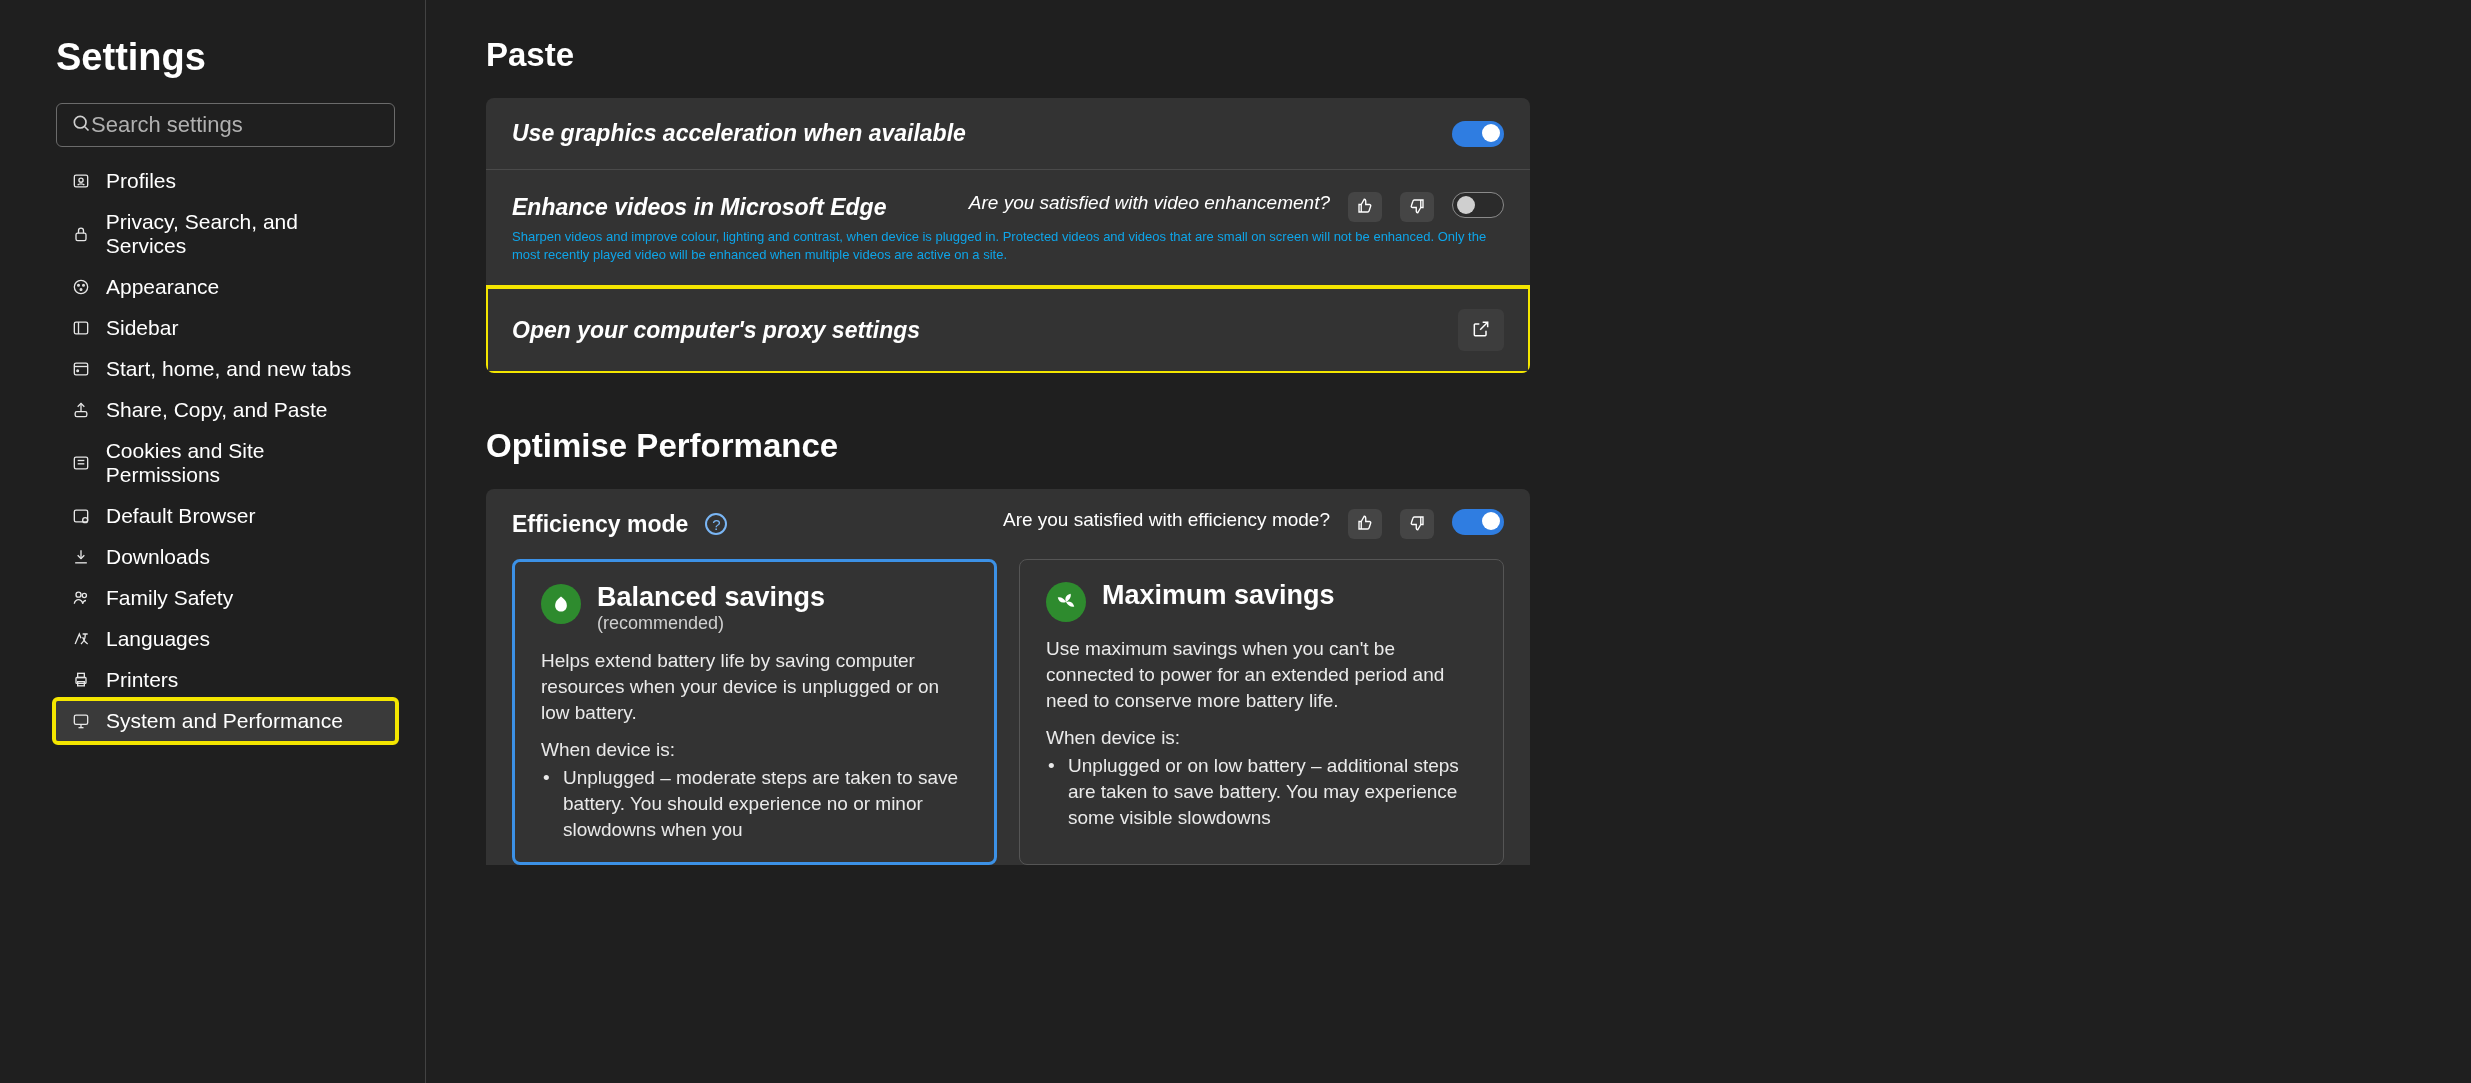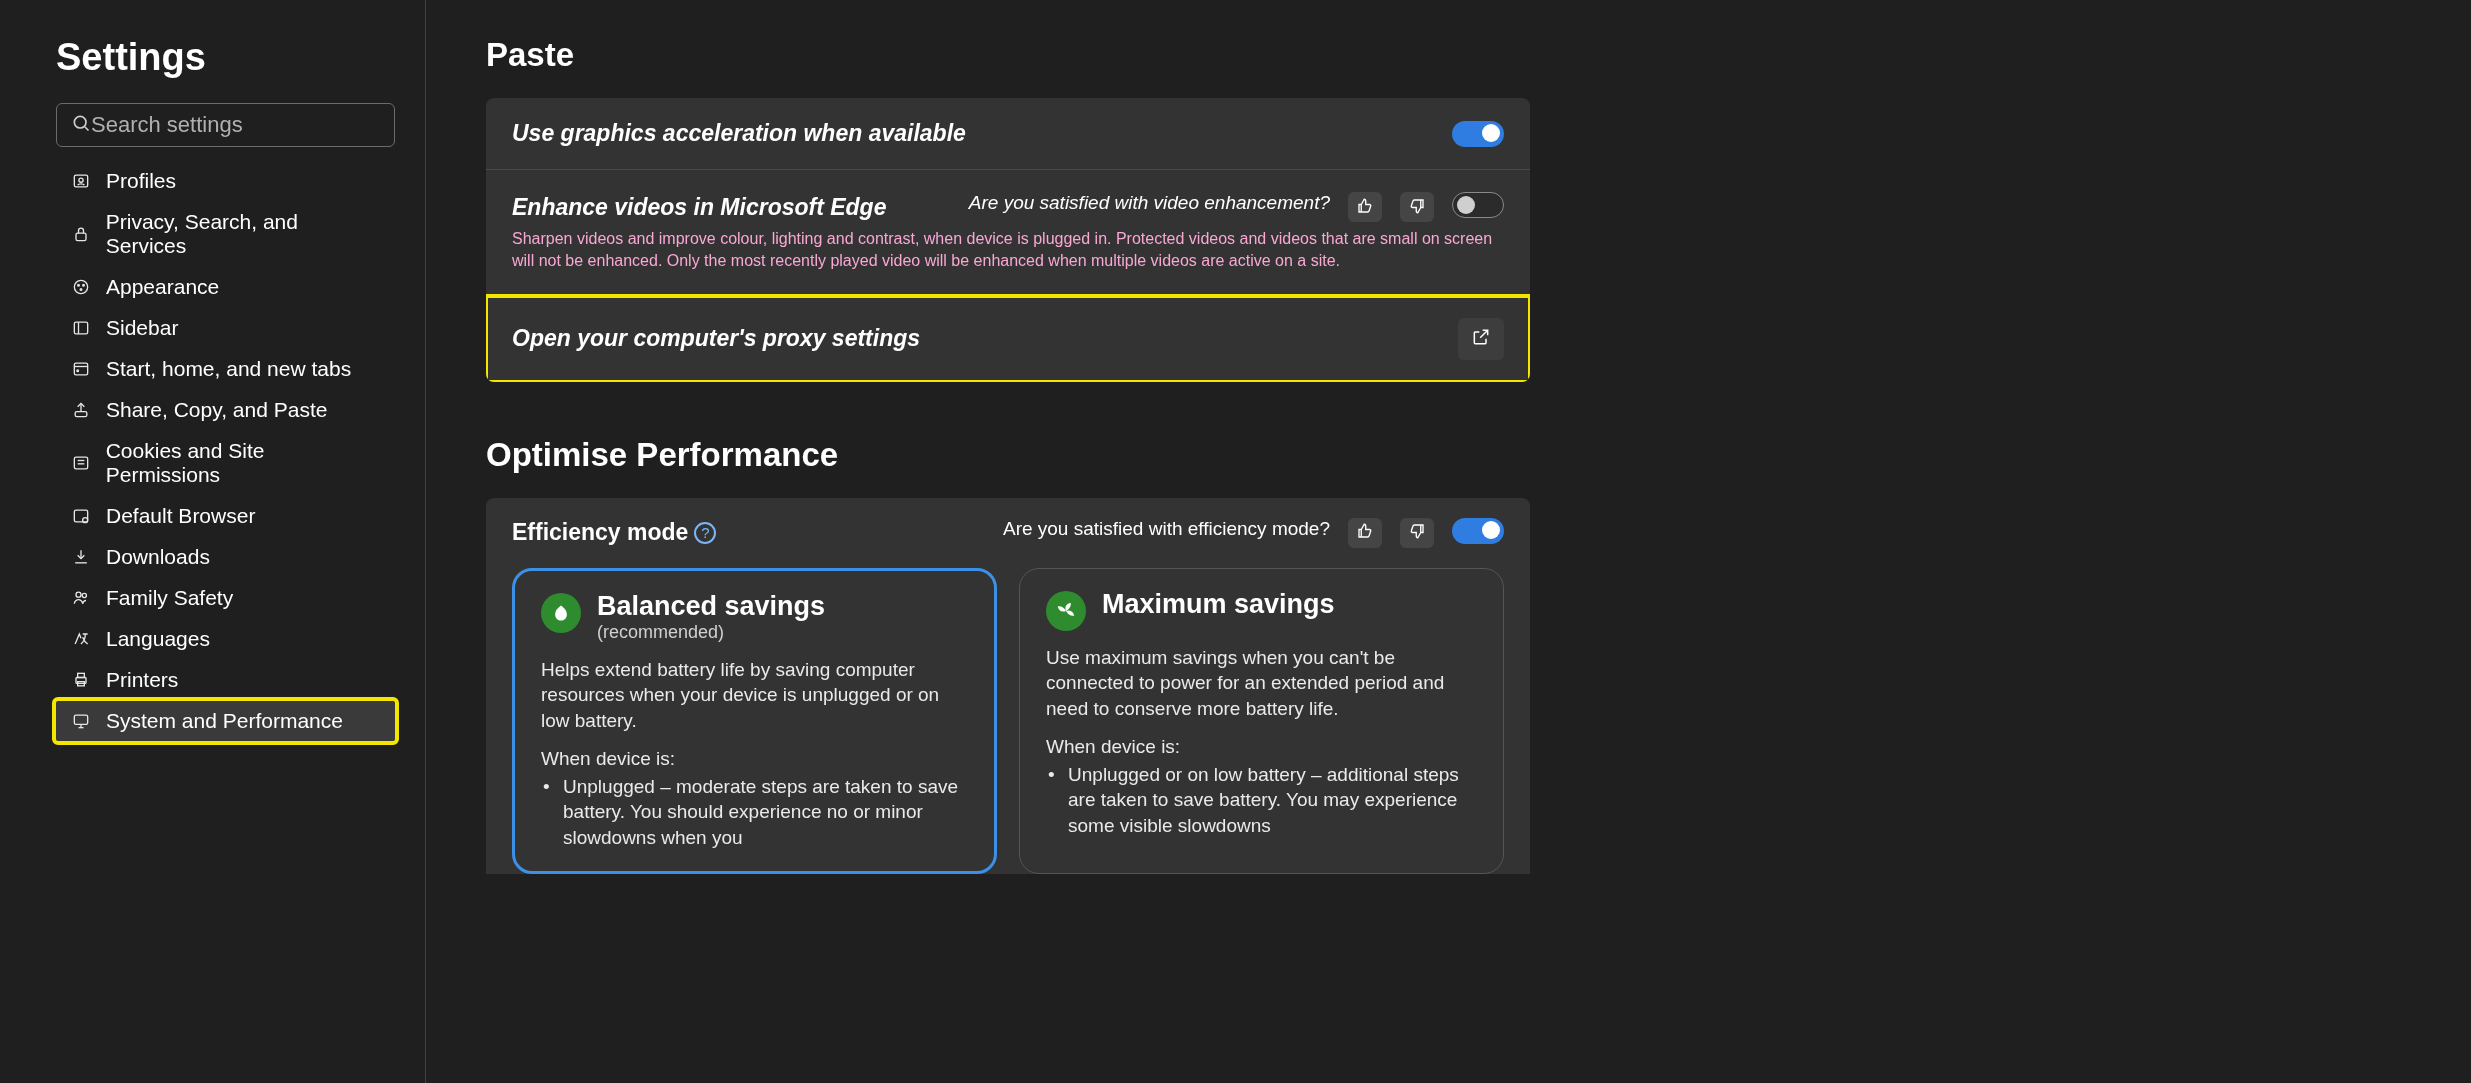--- a/index.html
+++ b/index.html
@@ -96,22 +96,22 @@
     display: flex;
     align-items: center;
     justify-content: space-between;
     font-style: italic;
   }
   .row-title {
     font-size: 23px;
     font-weight: 600;
   }
   .row-desc {
-    color: #f9a8d4;
-    font-size: 16px;
+    color: #0ea5e9;
+    font-size: 13px;
     line-height: 1.4;
     margin-top: 6px;
   }
   .row-right {
     display: flex;
     gap: 18px;
   }
   .feedback-text {
     font-size: 19px;
     color: #fff;
@@ -154,21 +154,21 @@
     outline-offset: -2px;
   }
   .spacer { height: 54px; }
   .cards {
     display: flex;
     gap: 22px;
     margin-top: 20px;
   }
   .card {
     background: #333333;
-    border-radius: 20px;
+    border-radius: 8px;
     padding: 20px 26px;
     width: 492px;
     border: 1px solid #555;
   }
   .card.selected { border: 3px solid #3c91e6; }
   .card-head {
     display: flex;
     align-items: flex-start;
     gap: 16px;
     margin-bottom: 14px;
@@ -227,21 +227,21 @@
     width: 1044px;
   }
   .efficiency-header {
     display: flex;
     align-items: center;
     justify-content: space-between;
   }
   .eff-left {
     display: flex;
     align-items: center;
-    gap: 6px;
+    gap: 17px;
   }
   .eff-title {
     font-size: 23px;
     font-weight: 600;
   }
   .help-icon {
     width: 22px;
     height: 22px;
     border-radius: 50%;
     border: 2px solid #7ab6f5;

